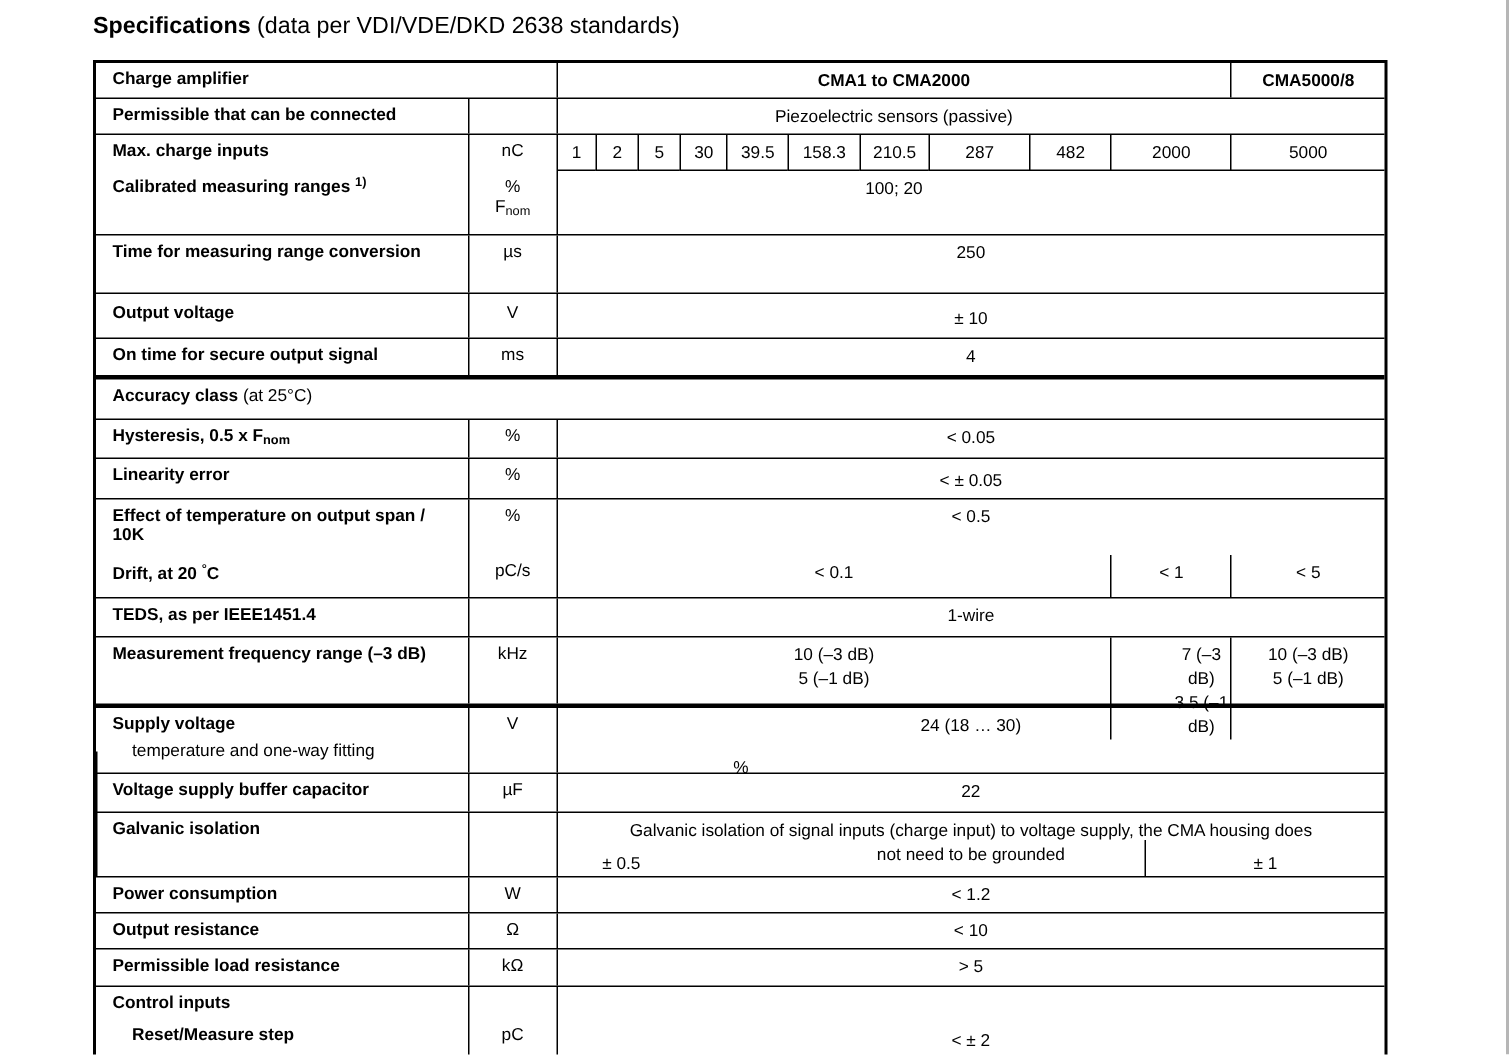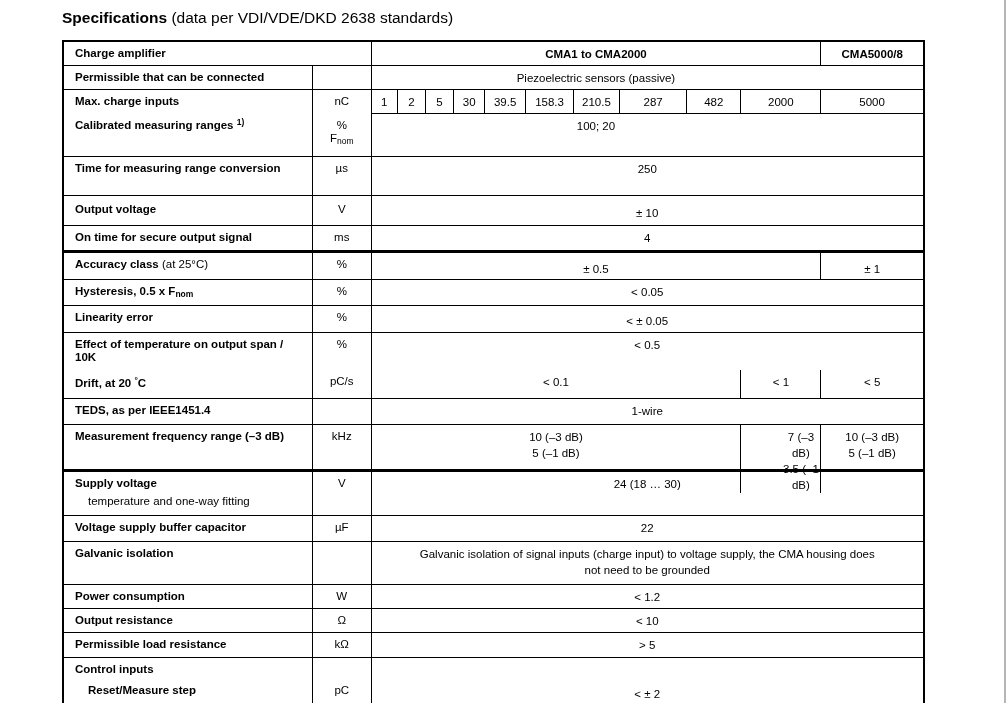--- a/index.html
+++ b/index.html
@@ -167,21 +167,21 @@
         <div class="ln"><span>ms</span></div>
       </div>
       <div class="varea">
         <div class="srow">
           <div class="vcell" style="width: 100%;">
             <div class="vln"><span>4</span></div>
           </div>
         </div>
       </div>
     </div>
-    <div class="row" style="height: 27px;">
+    <div class="row" style="height: 27px; flex-direction: column;">
       <div class="cell lab">
         <div class="ln"><span class="b">Accuracy class </span><span>(at 25°C)</span></div>
       </div>
       <div class="cell unit">
         <div class="ln"><span>%</span></div>
       </div>
       <div class="varea">
         <div class="srow">
           <div class="vcell" style="width: 81.4%; padding-top: 8px;">
             <div class="vln"><span>± 0.5</span></div>

